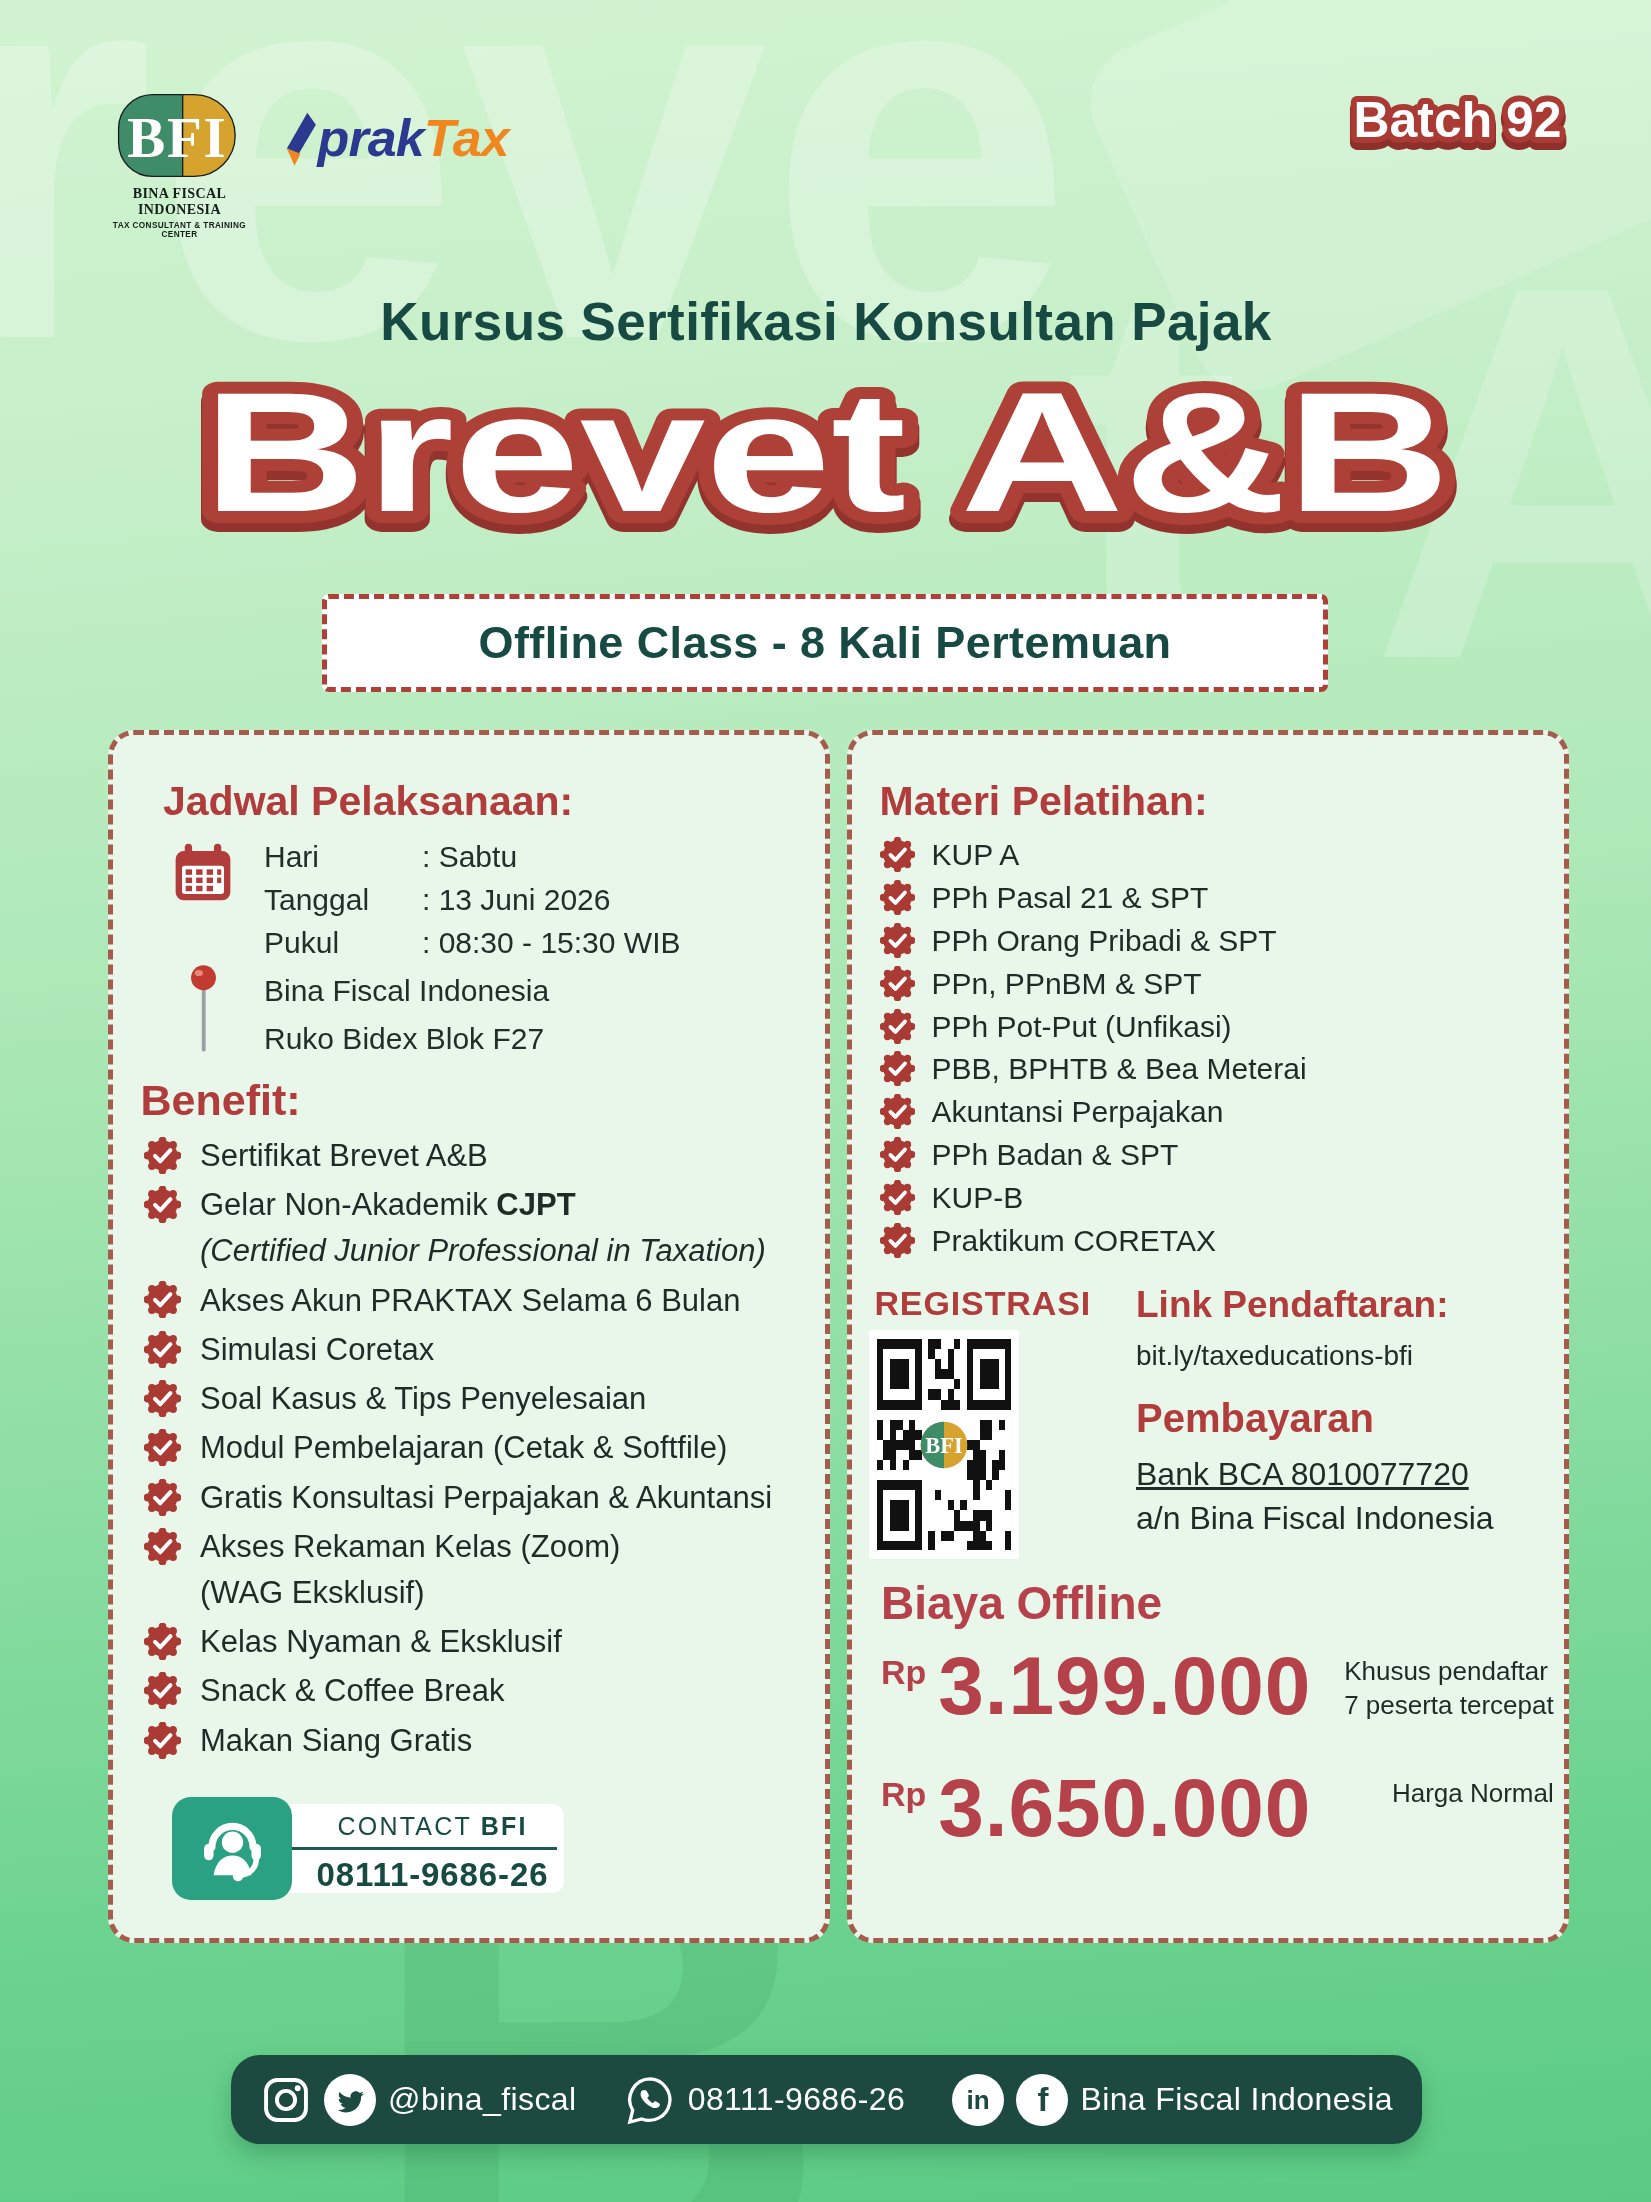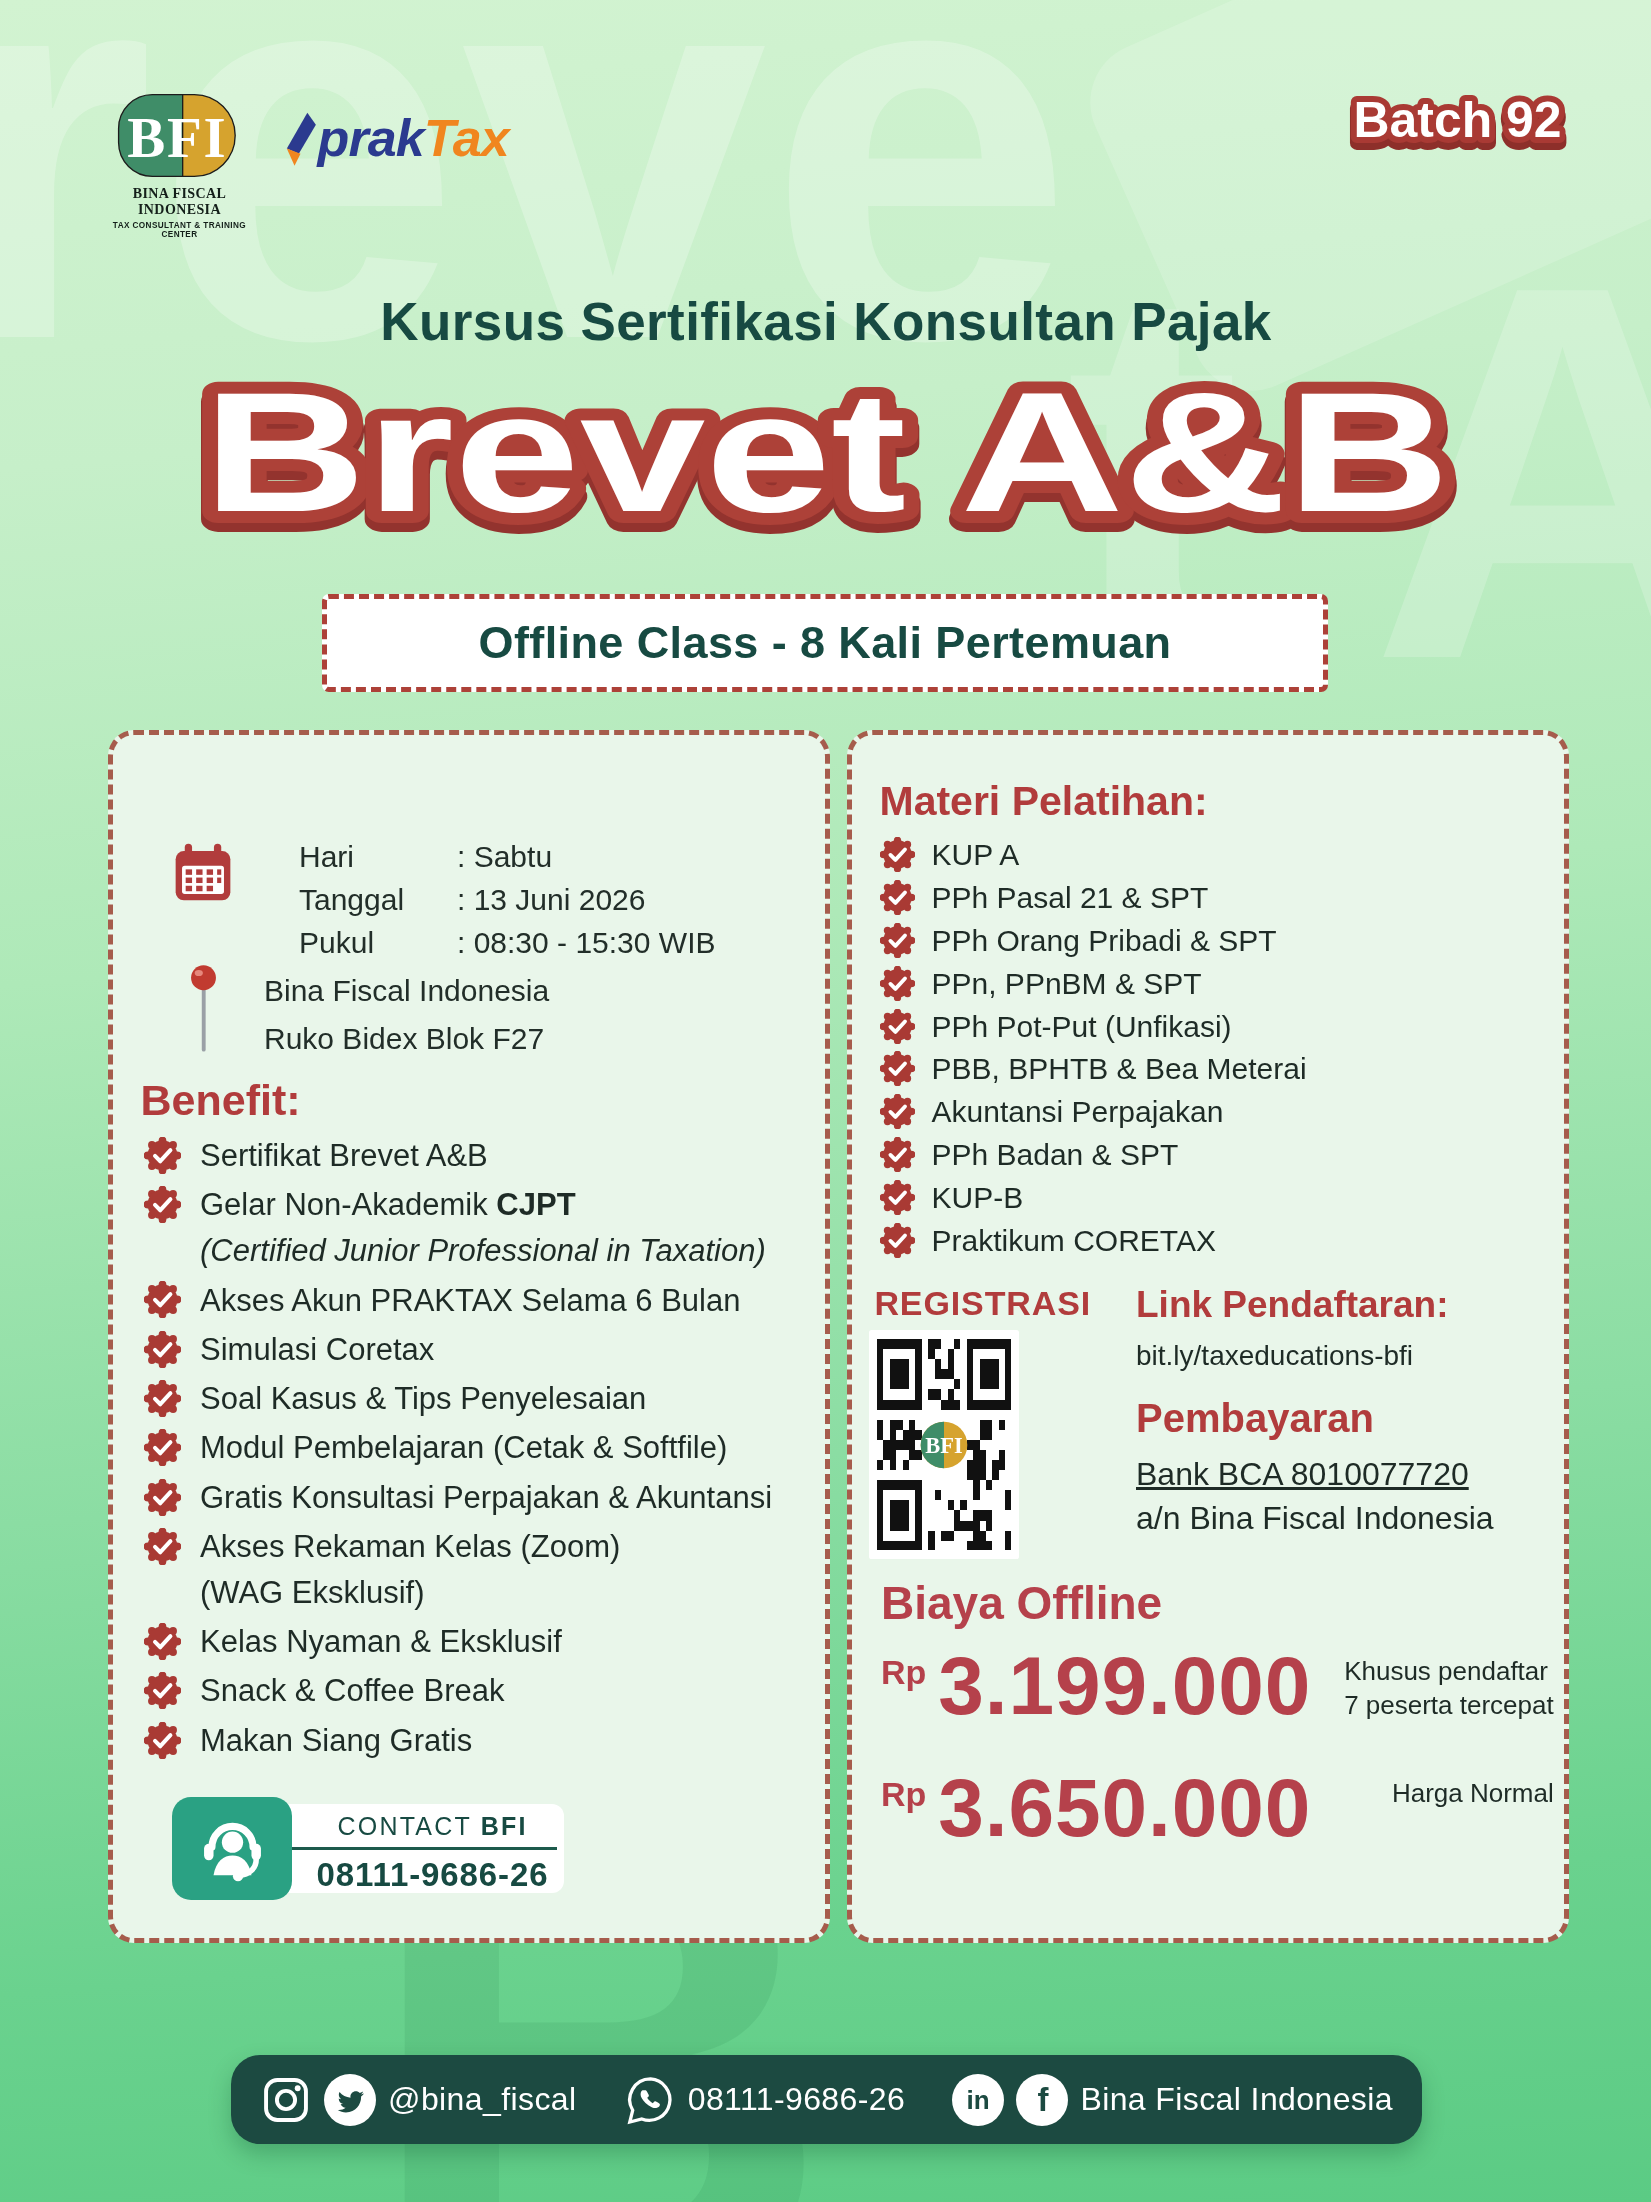--- a/index.html
+++ b/index.html
@@ -30,21 +30,21 @@
   .class-box{left:322px;top:594px;width:996px;height:88px;border:5.2px dashed #ad4138;background:#ffffff;border-radius:6.9px;
     display:flex;align-items:center;justify-content:center;font-size:45px;font-weight:700;color:#174a42;letter-spacing:0.4px;}
   
   .panel{position:absolute;top:730px;height:1203px;width:712px;background:#e9f6ea;border:5.2px dashed #a65c4c;border-radius:26px;}
   .panel-left{left:108px;}
   .panel-right{left:847px;}
   .red-h{position:absolute;font-weight:700;color:#b13c3c;}
   
   .jadwal-h{left:50px;top:43px;font-size:41px;}
   .calendar-icon{position:absolute;left:59px;top:107px;width:62px;height:62px;}
-  .sched-rows{position:absolute;left:151px;top:100px;font-size:30px;color:#222e29;margin-left:35px;}
+  .sched-rows{position:absolute;left:151px;top:100px;font-size:30px;color:#222e29;}
   .srow{display:flex;height:43px;align-items:center;}
   .slabel{width:158px;}
   .pin-icon{position:absolute;left:74px;top:229px;width:33px;height:91px;}
   .loc{position:absolute;left:151px;top:232px;font-size:30px;color:#222e29;line-height:48px;}
   
   .benefit-h{left:27.5px;top:341px;font-size:43px;}
   .benefit-list{position:absolute;left:31px;top:401px;right:12px;}
   .brow{display:flex;align-items:flex-start;margin-bottom:10.3px;}
   .badge{width:37px;height:37px;flex:0 0 37px;margin-right:19px;margin-top:0.9px;}
   .btext{font-size:31px;line-height:39px;color:#1e2b26;}
@@ -131,20 +131,21 @@
     <text x="820" y="188" text-anchor="middle" font-size="198" font-weight="bold" textLength="1450" lengthAdjust="spacingAndGlyphs" fill="#ffffff" stroke="#ad4138" stroke-width="28" stroke-linejoin="round" paint-order="stroke">Brevet A&amp;B</text>
   </svg>
 </div>
 
 <div class="abs class-box">
   <span>Offline Class - 8 Kali Pertemuan</span>
 </div>
 
 <div class="panel panel-left">
 
+  <div class="red-h jadwal-h">Jadwal Pelaksanaan:</div>
 
   <span class="calendar-icon">
     <svg viewBox="0 0 68 68" width="62" height="62">
       <rect x="14" y="2" width="8" height="16" rx="4" fill="#b13c3c"></rect>
       <rect x="46" y="2" width="8" height="16" rx="4" fill="#b13c3c"></rect>
       <rect x="4" y="10" width="60" height="54" rx="9" fill="#b13c3c"></rect>
       <rect x="11" y="26" width="46" height="31" rx="3" fill="#ffffff"></rect>
       <g fill="#b13c3c">
         <rect x="15" y="30" width="7" height="6"></rect>
           <rect x="26.5" y="30" width="7" height="6"></rect>

